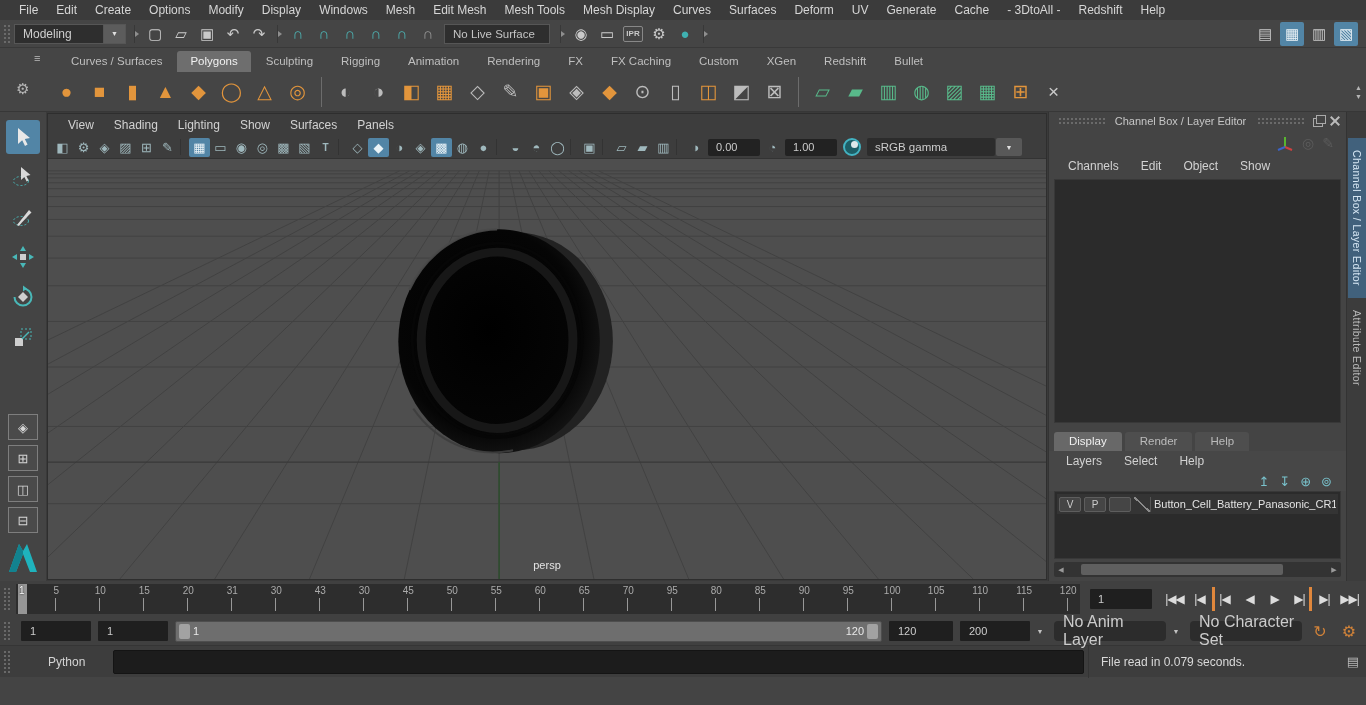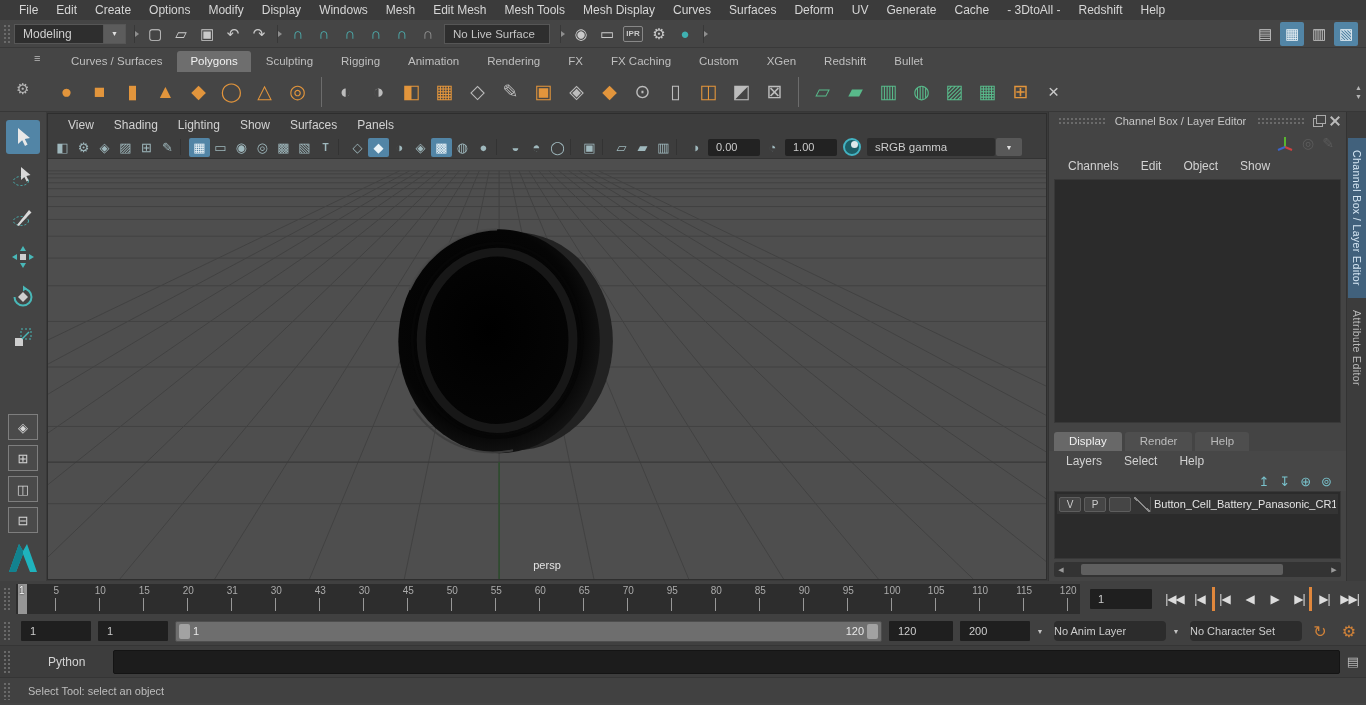--- a/index.html
+++ b/index.html
@@ -115,21 +115,21 @@
   .pb-btn.key-r{box-shadow:inset -3px 0 0 #e0873c}
   
   .rangebar{height:28px;display:flex;align-items:center;background:#404040;gap:7px;padding-right:6px}
   .rfield{width:70px;height:20px;background:#1f1f1f;color:#ccc;font-size:11px;display:flex;align-items:center;padding-left:9px;border-radius:1px}
   .rfield.w64{width:64px}
   .rslider{flex:1;height:21px;background:#6e6e6e;border-radius:2px;display:flex;align-items:center;border:1px solid #4e4e4e}
   .rhandle{width:11px;height:15px;background:#a2a2a2;border-radius:2px;margin:0 3px}
   .rlabel{font-size:11px;color:#e8e8e8}
   .rlabel.right{margin-left:auto}
   .dd{width:14px;text-align:center;color:#c2c2c2;font-size:7px;margin-left:-4px}
-  .rselect{width:112px;height:20px;background:#2c2c2c;color:#ccc;font-size:11px;display:flex;align-items:center;border-radius:4px}
+  .rselect{width:112px;height:20px;background:#2c2c2c;color:#ccc;font-size:16px;display:flex;align-items:center;padding-left:9px;border-radius:4px}
   .ricon{width:22px;height:22px;display:flex;align-items:center;justify-content:center;font-size:16px;color:#d08239}
   
   .cmdrow{height:32px;display:flex;align-items:center;background:#3d3d3d;border-top:1px solid #353535}
   .cmd-label{padding:0 28px 0 34px;font-size:12px;color:#d4d4d4}
   .cmd-input{flex:1;height:24px;background:#1c1c1c;border:1px solid #141414;border-radius:2px;color:#ddd;font-family:"Liberation Mono",monospace;font-size:12px;padding:0 6px;outline:none}
   .cmd-result{width:252px;height:32px;display:flex;align-items:center;padding-left:12px;font-size:12px;color:#dadada;border-left:1px solid #343434;margin-left:4px}
   .cmd-icon{width:26px;color:#b9b9b9;font-size:13px;text-align:center}
   
   .helprow{height:26px;display:flex;align-items:center;background:#414141;border-top:1px solid #353535}
   .help-text{font-size:11px;color:#bdbdbd;padding-left:14px}
@@ -672,20 +672,17 @@
     <span class="dd">▼</span>
     <div class="rselect">No Character Set</div>
     <span class="ricon">↻</span>
     <span class="ricon">⚙</span>
   </div>
 
   <div class="cmdrow">
     <div class="dots"></div>
     <span class="cmd-label">Python</span>
     <input class="cmd-input" value="" style="">
+    <div class="cmd-result">File read in  0.079 seconds.</div>
     <span class="cmd-icon">▤</span>
   </div>
 
-  <div class="helprow">
-    <div class="dots"></div>
-    <span class="help-text">Select Tool: select an object</span>
-  </div>
 </div>
 
 </body></html>

